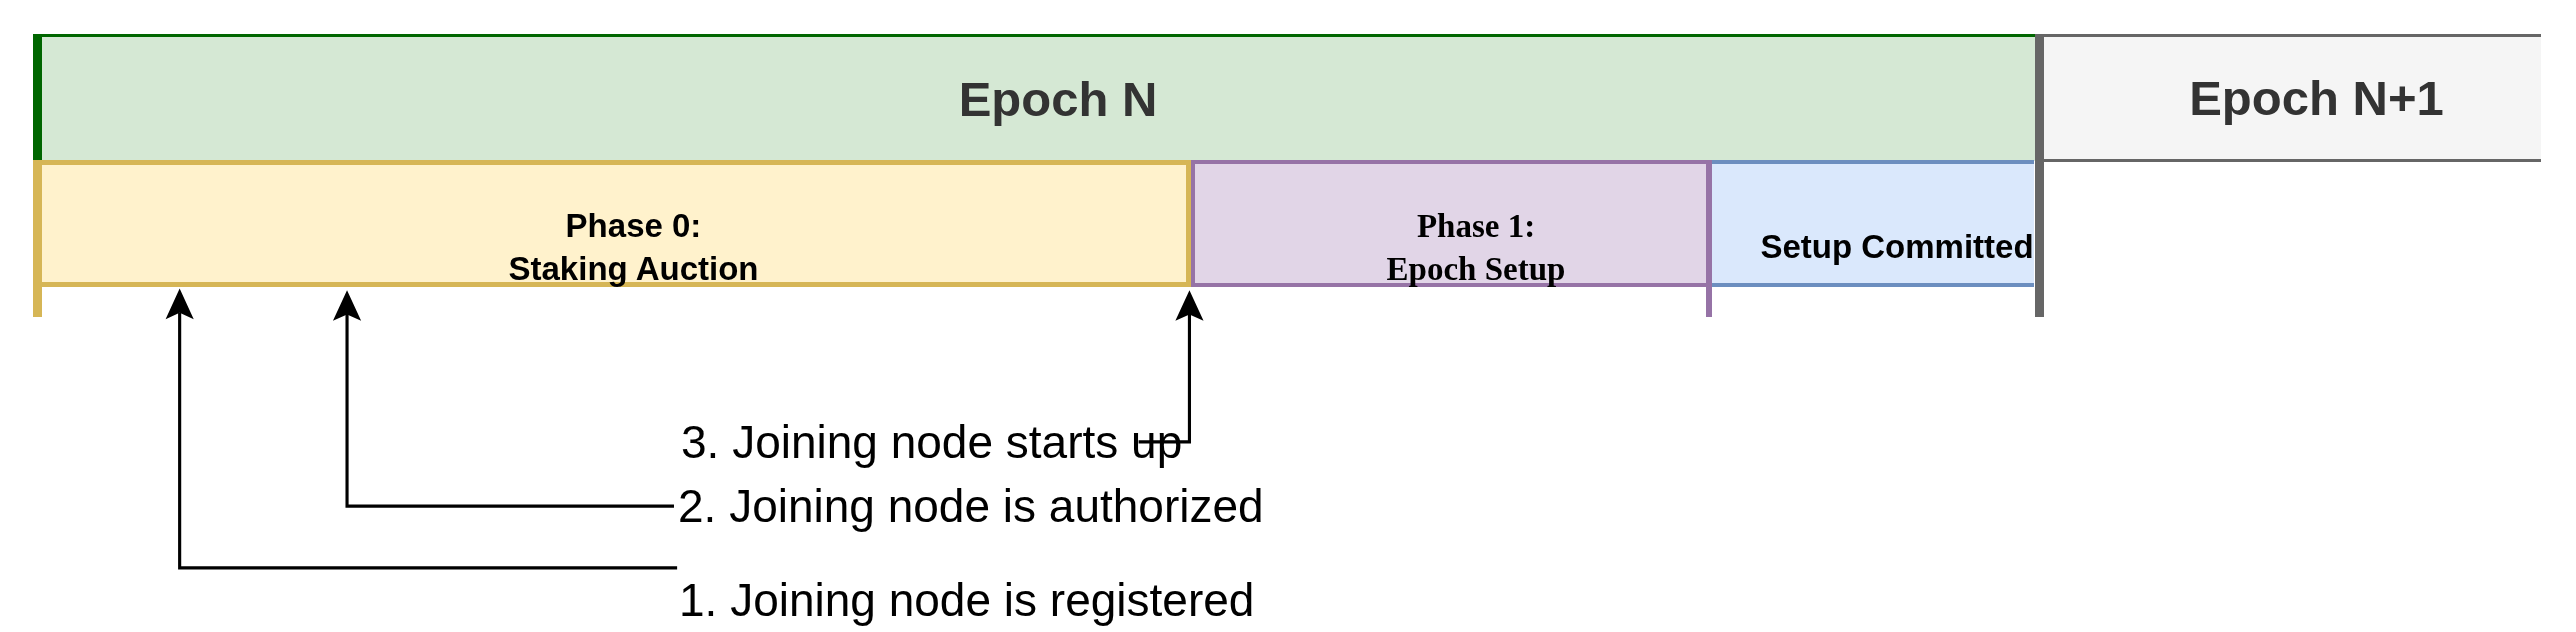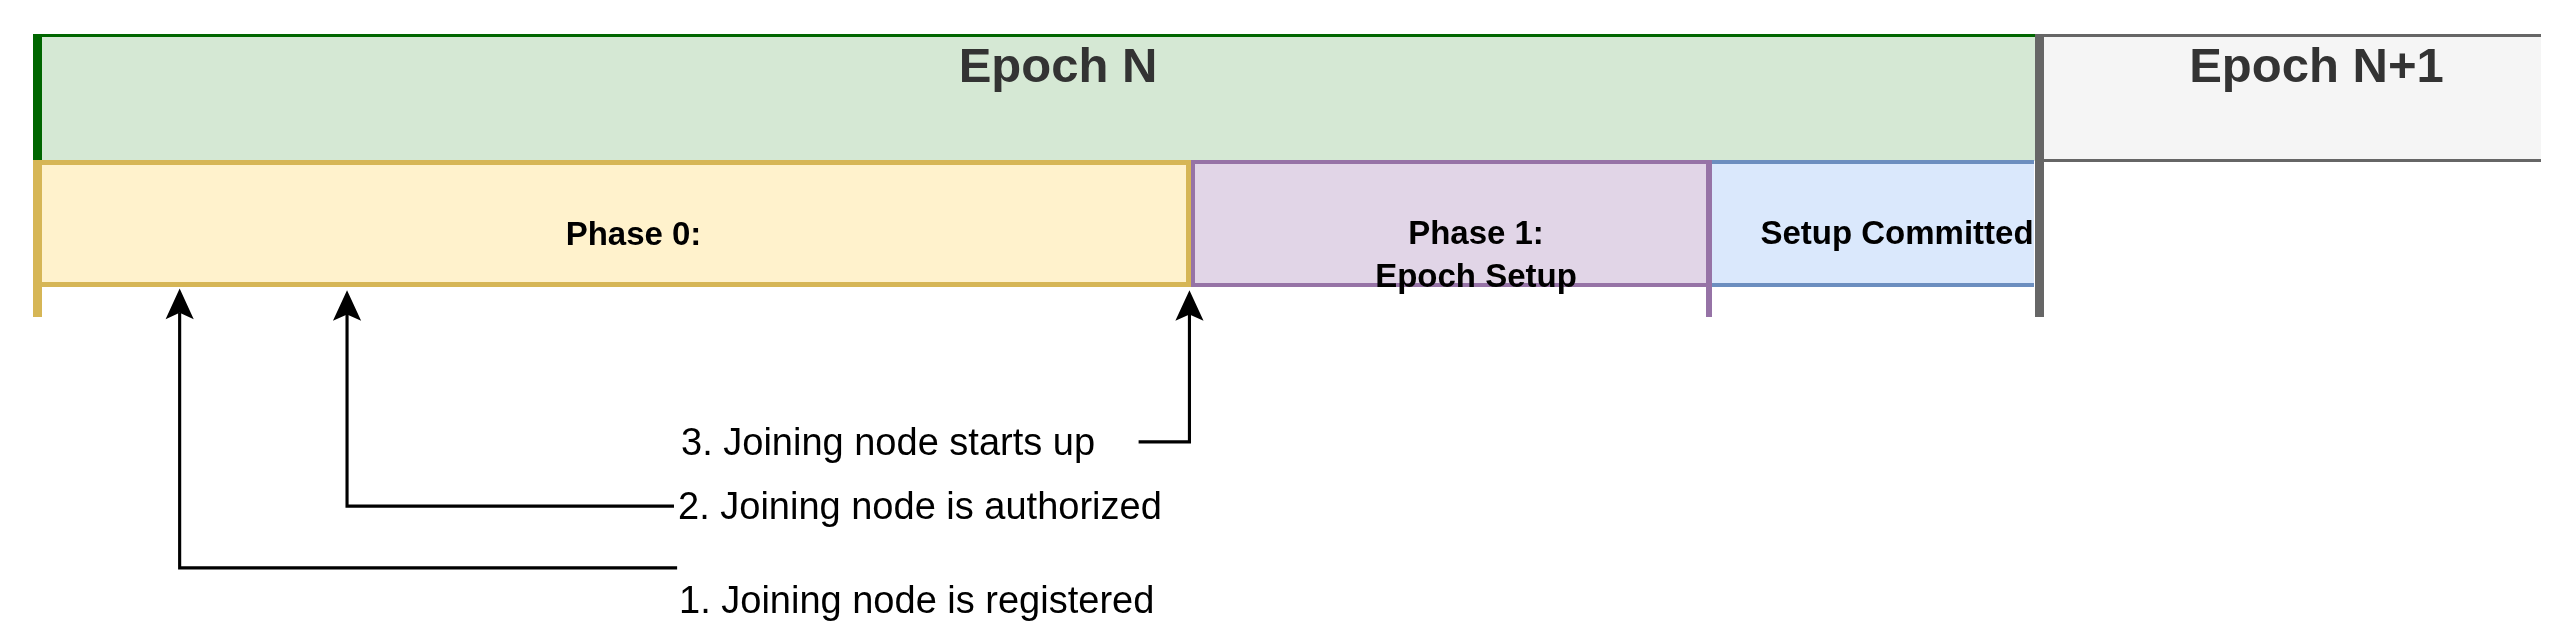--- a/index.html
+++ b/index.html
@@ -9,21 +9,21 @@
     --phase2-fill:#dae8fc;  --phase2-stroke:#6c8ebf;
     --epoch-n1-fill:#f5f5f5;--epoch-n1-stroke:#666666;
     --arrow:#000000; --epoch-text:#333333; --phase-text:#000000; --background:#ffffff;
   }
   html,body{margin:0;padding:0;background:var(--background);}
   .canvas{
     position:relative; width:2576px; height:632px; overflow:hidden;
     background:var(--background);
     font-family:"Liberation Sans","DejaVu Sans",sans-serif;
   }
-  .box{position:absolute; box-sizing:border-box; display:flex; align-items:flex-start; justify-content:center; text-align:center;padding-left:48px;}
+  .box{position:absolute; box-sizing:border-box; display:flex; align-items:center; justify-content:center; text-align:center;padding-left:48px;}
   .epoch-label{font-weight:700; font-size:49px; color:var(--epoch-text); white-space:nowrap;}
   .phase-label{font-weight:700; font-size:33px; line-height:1.3; color:var(--phase-text);margin-top:48px;}
   .phase-label span{display:block; white-space:nowrap;}
 
   .epoch-n{
     left:33px; top:34px; width:2002px; height:127px;
     background:var(--epoch-n-fill);
     border-top:3.9px solid var(--epoch-n-stroke);
   }
   .epoch-start-marker{
@@ -41,40 +41,40 @@
     background:var(--phase0-fill);
     border:5.5px solid var(--phase0-stroke); border-left:none;
   }
   .phase0-left-bar{
     position:absolute; left:33px; top:160px; width:9.4px; height:157px;
     background:var(--phase0-stroke);
   }
   .phase1{
     left:1191px; top:160px; width:518px; height:127px;
     background:var(--phase1-fill);
-    border:4.7px solid var(--phase1-stroke); border-right:none;
+    border:4.7px solid var(--phase1-stroke); border-right:none;font-family:Liberation Serif, serif;
   }
   .phase1-right-tick{
     position:absolute; left:1706px; top:160px; width:6.3px; height:157px;
     background:var(--phase1-stroke);
   }
   .phase2{
     left:1712px; top:160px; width:322px; height:127px;
     background:var(--phase2-fill);
     border-top:4.7px solid var(--phase2-stroke);
     border-bottom:4.7px solid var(--phase2-stroke);
   }
   .epoch-boundary-marker{
     position:absolute; left:2035px; top:34px; width:9.4px; height:283px;
     background:var(--epoch-n1-stroke);
   }
   .arrows{position:absolute; left:0; top:0; width:2576px; height:632px; pointer-events:none;}
   .event-label{
     position:absolute; transform:translateY(-50%);
-    font-size:38px; color:var(--arrow); white-space:nowrap;
+    font-size:46px; color:var(--arrow); white-space:nowrap;
   }
   .lbl-1{left:679px; top:568px;margin-top:32px;}
   .lbl-2{left:678px; top:506px;}
   .lbl-3{left:681px; top:442px;}
 </style>
 </head>
 <body>
 
 <div class="canvas">
 
@@ -83,20 +83,21 @@
   </div>
   <div class="epoch-start-marker"></div>
 
   <div class="box epoch-n1">
     <span class="epoch-label">Epoch N+1</span>
   </div>
 
   <div class="box phase0">
     <div class="phase-label">
       <span>Phase 0:</span>
+      <span>Staking Auction</span>
     </div>
   </div>
   <div class="phase0-left-bar"></div>
 
   <div class="box phase1">
     <div class="phase-label">
       <span>Phase 1:</span>
       <span>Epoch Setup</span>
     </div>
   </div>

